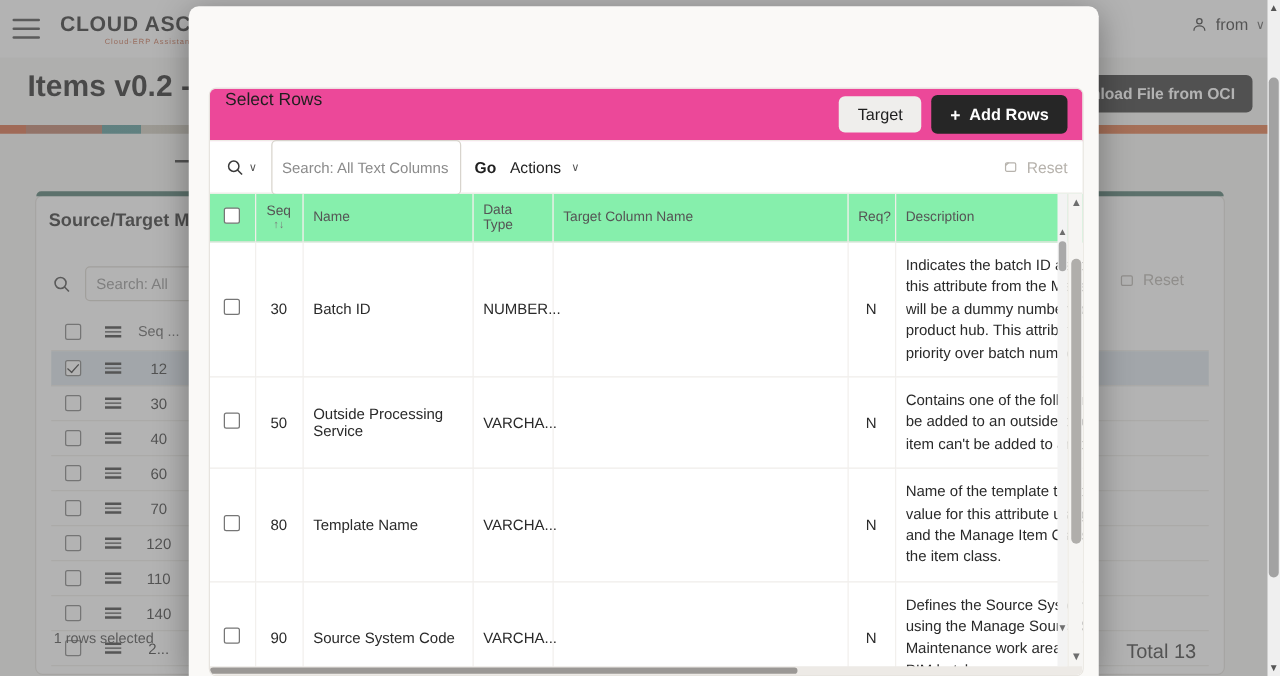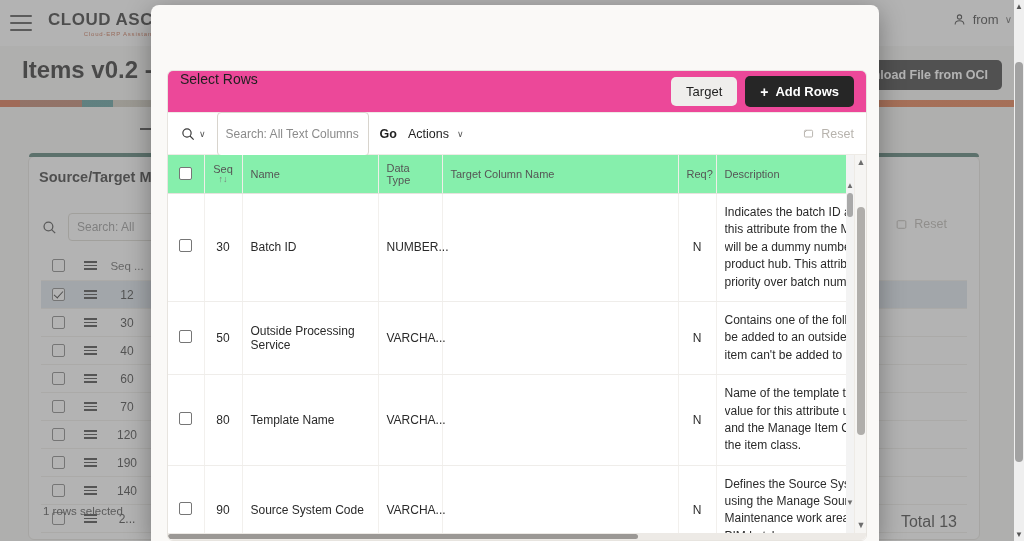--- a/index.html
+++ b/index.html
@@ -444,21 +444,21 @@
               <div class="bg-c-chk">
                 <span class="sq"></span>
               </div>
               <div class="bg-c-hm">
                 <span class="bars">
                   <i></i>
                   <i></i>
                   <i></i>
                 </span>
               </div>
-              <div class="bg-c-seq">190</div>
+              <div class="bg-c-seq">110</div>
               <div class="bg-c-tgt">Prima</div>
             </div>
             <div class="bg-row">
               <div class="bg-c-chk">
                 <span class="sq"></span>
               </div>
               <div class="bg-c-hm">
                 <span class="bars">
                   <i></i>
                   <i></i>

